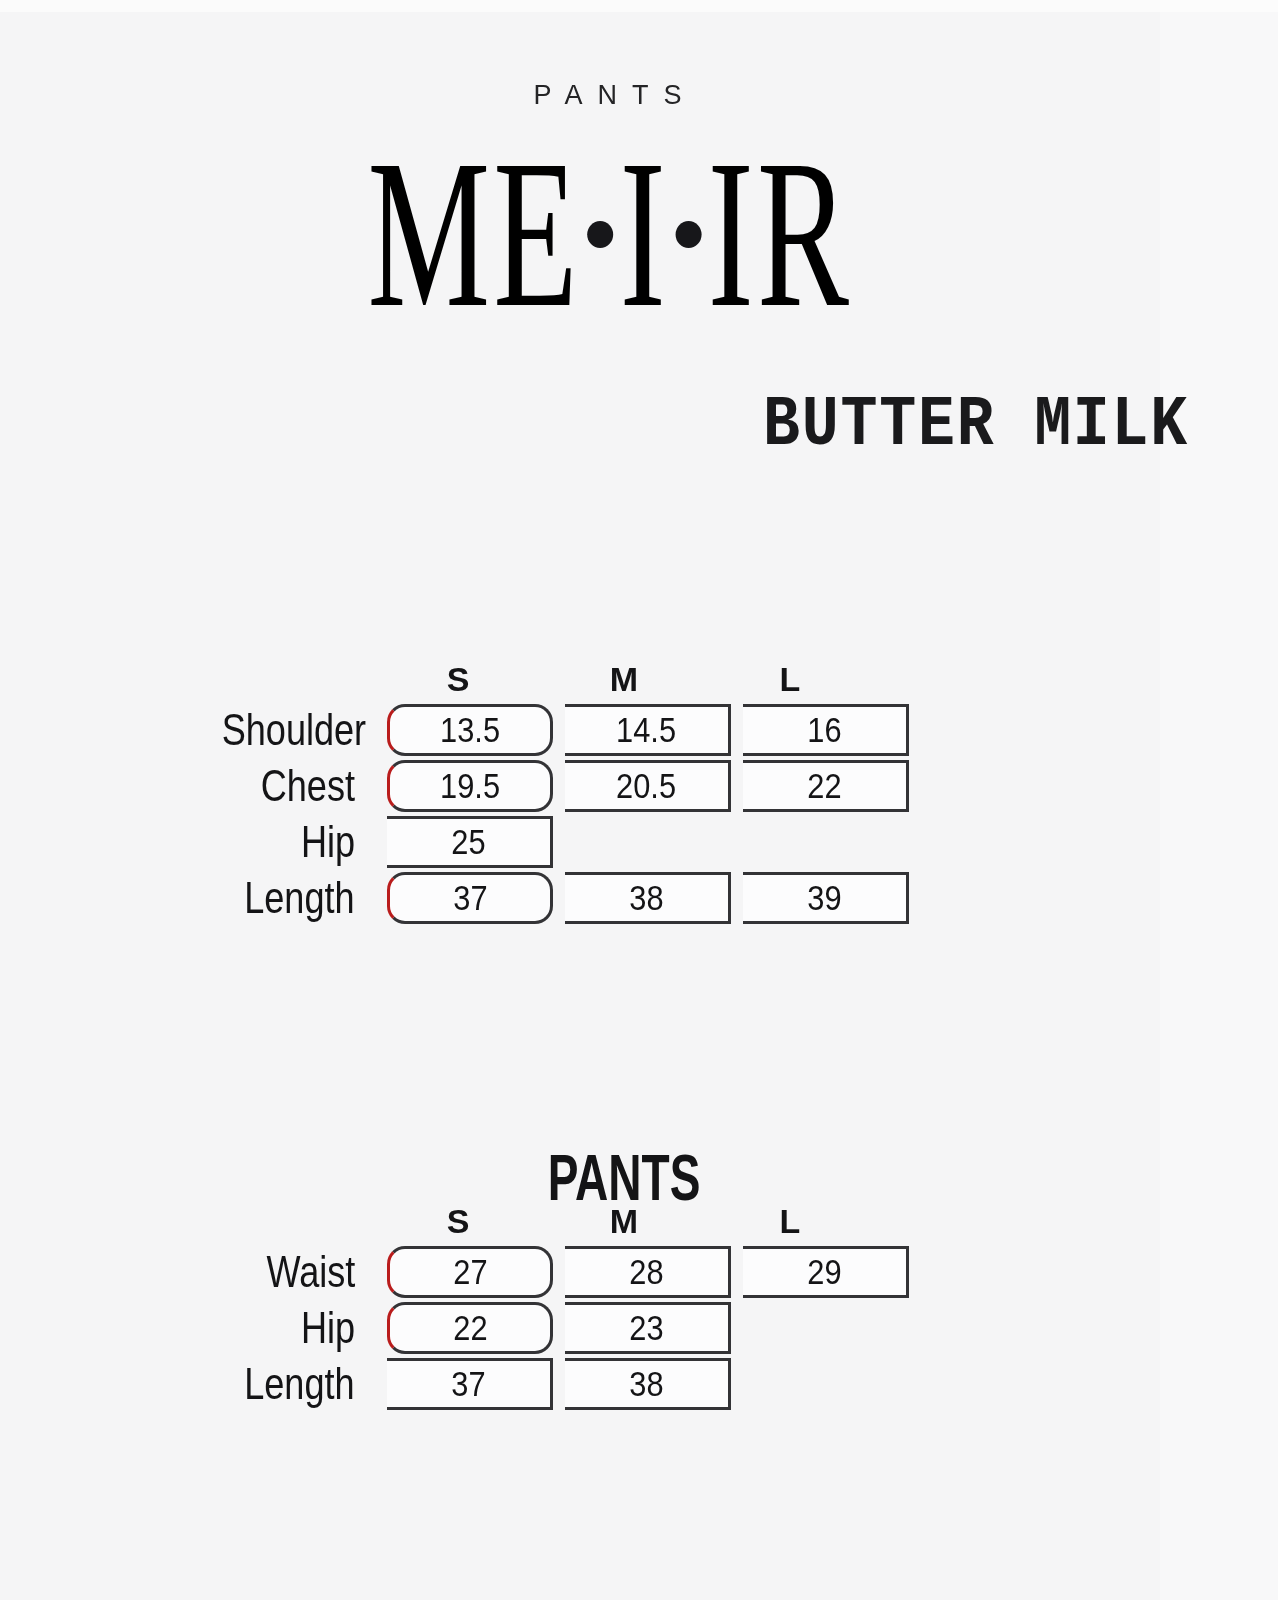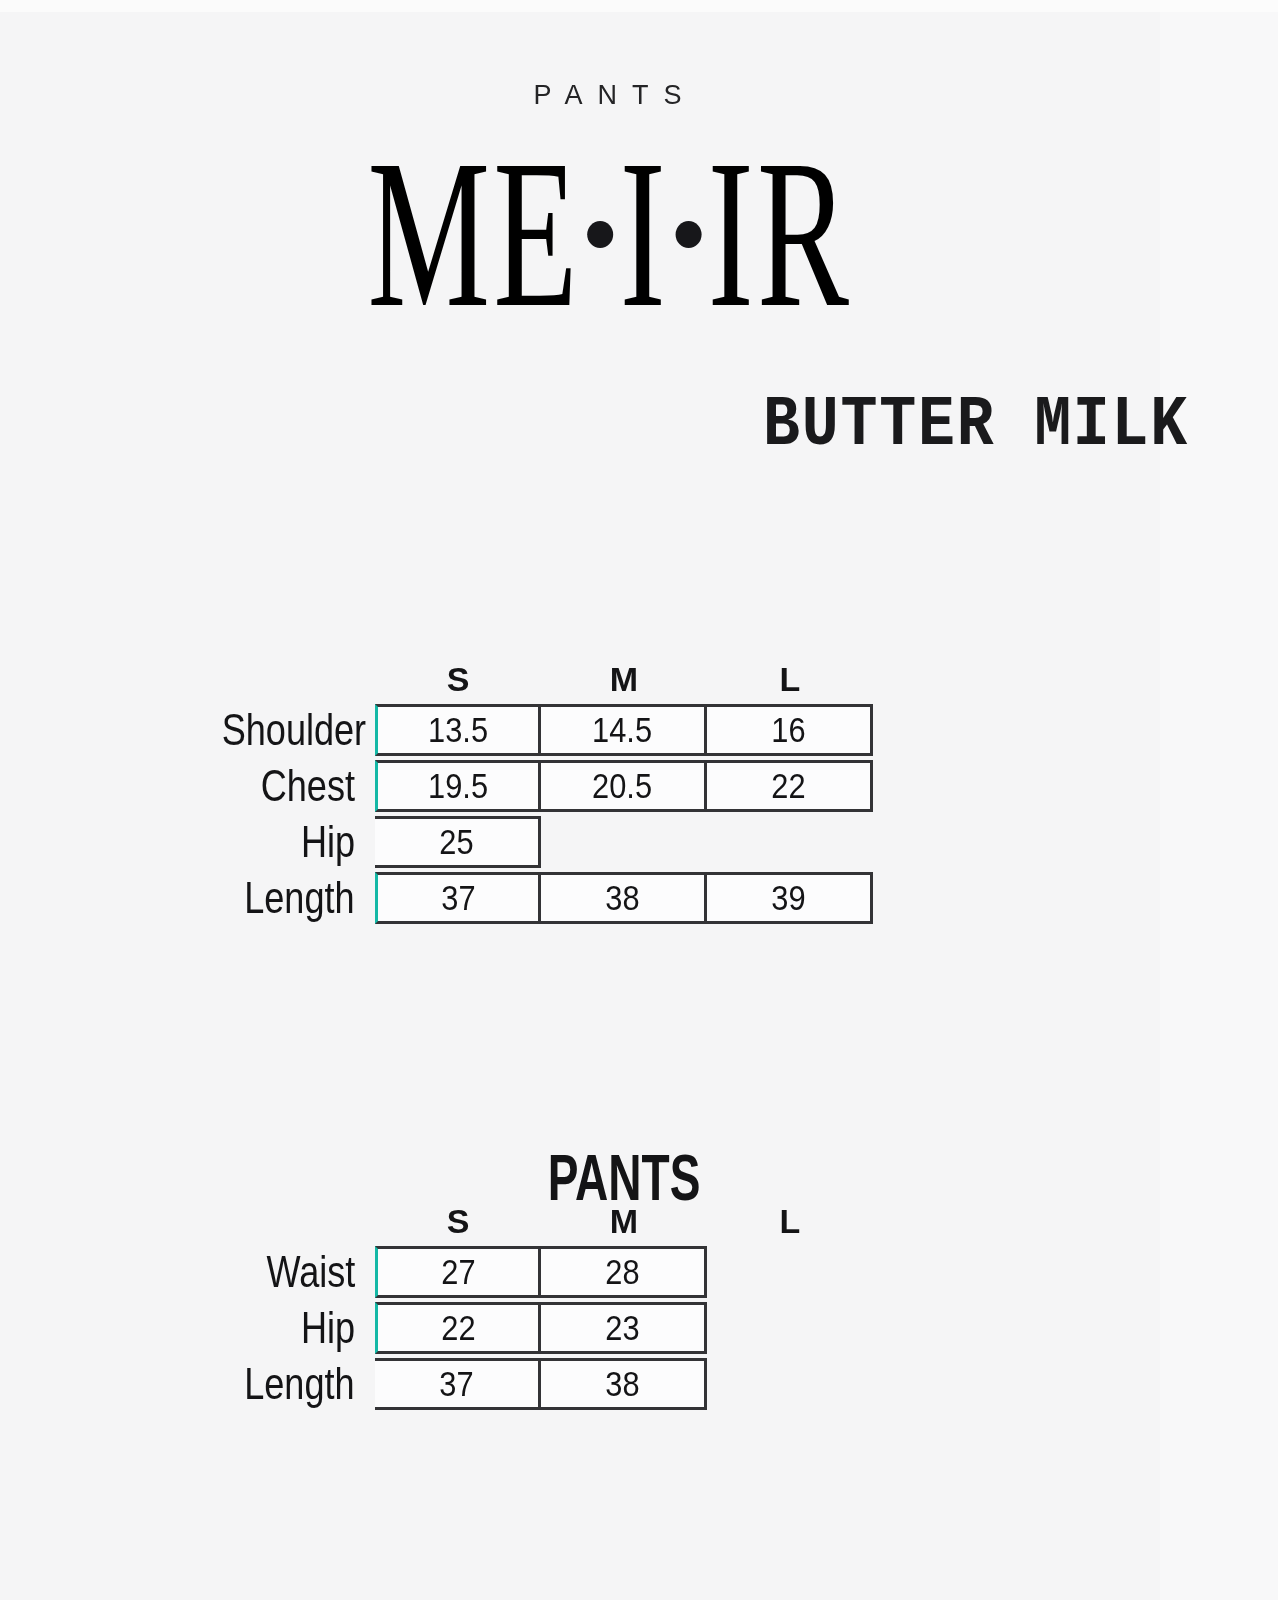--- a/index.html
+++ b/index.html
@@ -66,36 +66,36 @@
   .table-pants { top: 1202px; }
 
   .thead { display: flex; height: 38px; margin-bottom: 6px; align-items: flex-end; }
   .thead .spacer { width: 185px; }
   .thead .sz {
     width: 166px; text-align: center;
     font-weight: 700; font-size: 34px; line-height: 38px;
     color: #141416;
   }
 
-  .trow { display: flex; height: 52px; margin-bottom: 4px; }
+  .trow { display: flex; height: 52px; margin-bottom: 4px; gap: 12px; }
   .trow .lbl {
     width: 185px; box-sizing: border-box; padding-right: 20px;
     text-align: right; font-size: 44px; line-height: 52px;
     color: #141416;
     white-space: nowrap;
   }
   .trow .lbl .squeeze { display: inline-block; transform: scaleX(0.82); transform-origin: 100% 50%; }
   .trow .cell {
     width: 166px; box-sizing: border-box;
     border: 3px solid #333336; border-left: none;
     background: #fcfcfd;
     text-align: center; font-size: 35px; line-height: 45px;
     color: #141416;
   }
-  .trow .cell.first { border-left: 3px solid #14b8a6; }
+  .trow .cell.first { border-left: 3px solid #b91c1c; border-radius: 18px; }
   .trow .cell .squeeze { display: inline-block; transform: scaleX(0.88); transform-origin: 50% 50%; }
 
   .pants-title {
     position: absolute; top: 1126px; left: 375px; width: 498px;
     text-align: center;
     font-weight: 700; font-size: 64px; line-height: 72px;
     color: #141416;
     white-space: nowrap;
     margin-top: 16px;
   }
@@ -165,20 +165,21 @@
       <div class="spacer"></div>
       <div class="sz">S</div>
       <div class="sz">M</div>
       <div class="sz">L</div>
     </div>
 
     <div class="trow">
       <div class="lbl"><span class="squeeze">Waist</span></div>
       <div class="cell first"><span class="squeeze">27</span></div>
       <div class="cell"><span class="squeeze">28</span></div>
+      <div class="cell"><span class="squeeze">29</span></div>
     </div>
 
     <div class="trow">
       <div class="lbl"><span class="squeeze">Hip</span></div>
       <div class="cell first"><span class="squeeze">22</span></div>
       <div class="cell"><span class="squeeze">23</span></div>
     </div>
 
     <div class="trow">
       <div class="lbl"><span class="squeeze">Length</span></div>

